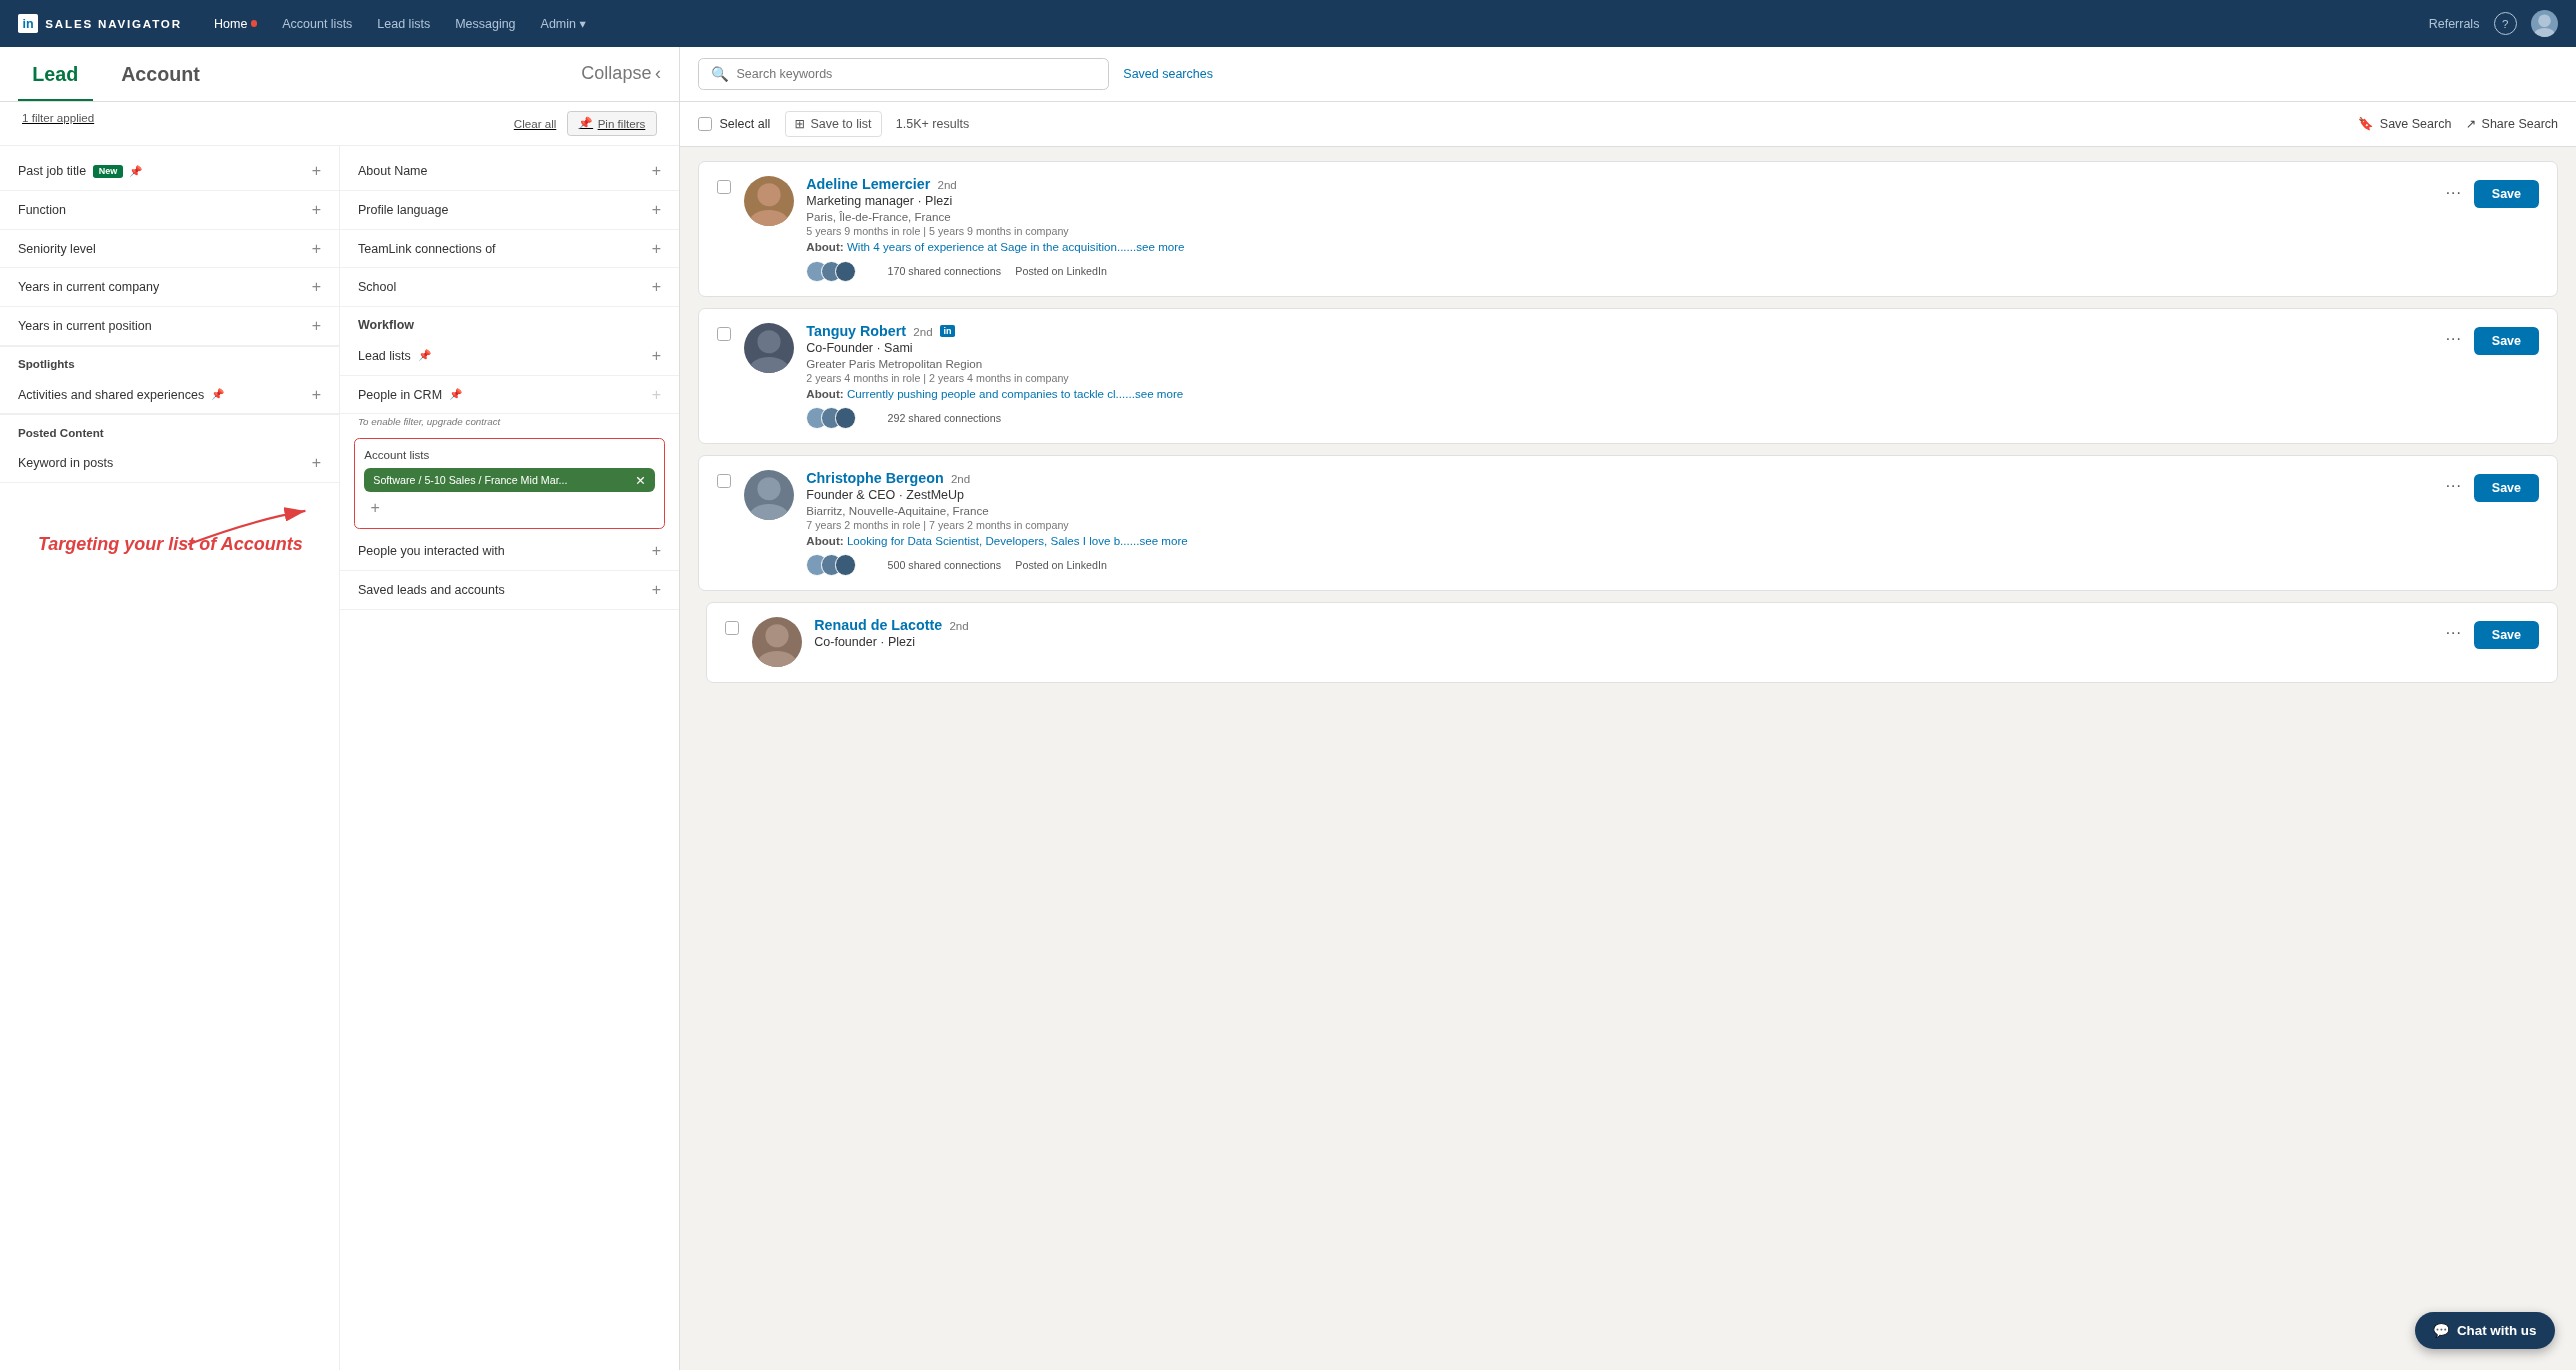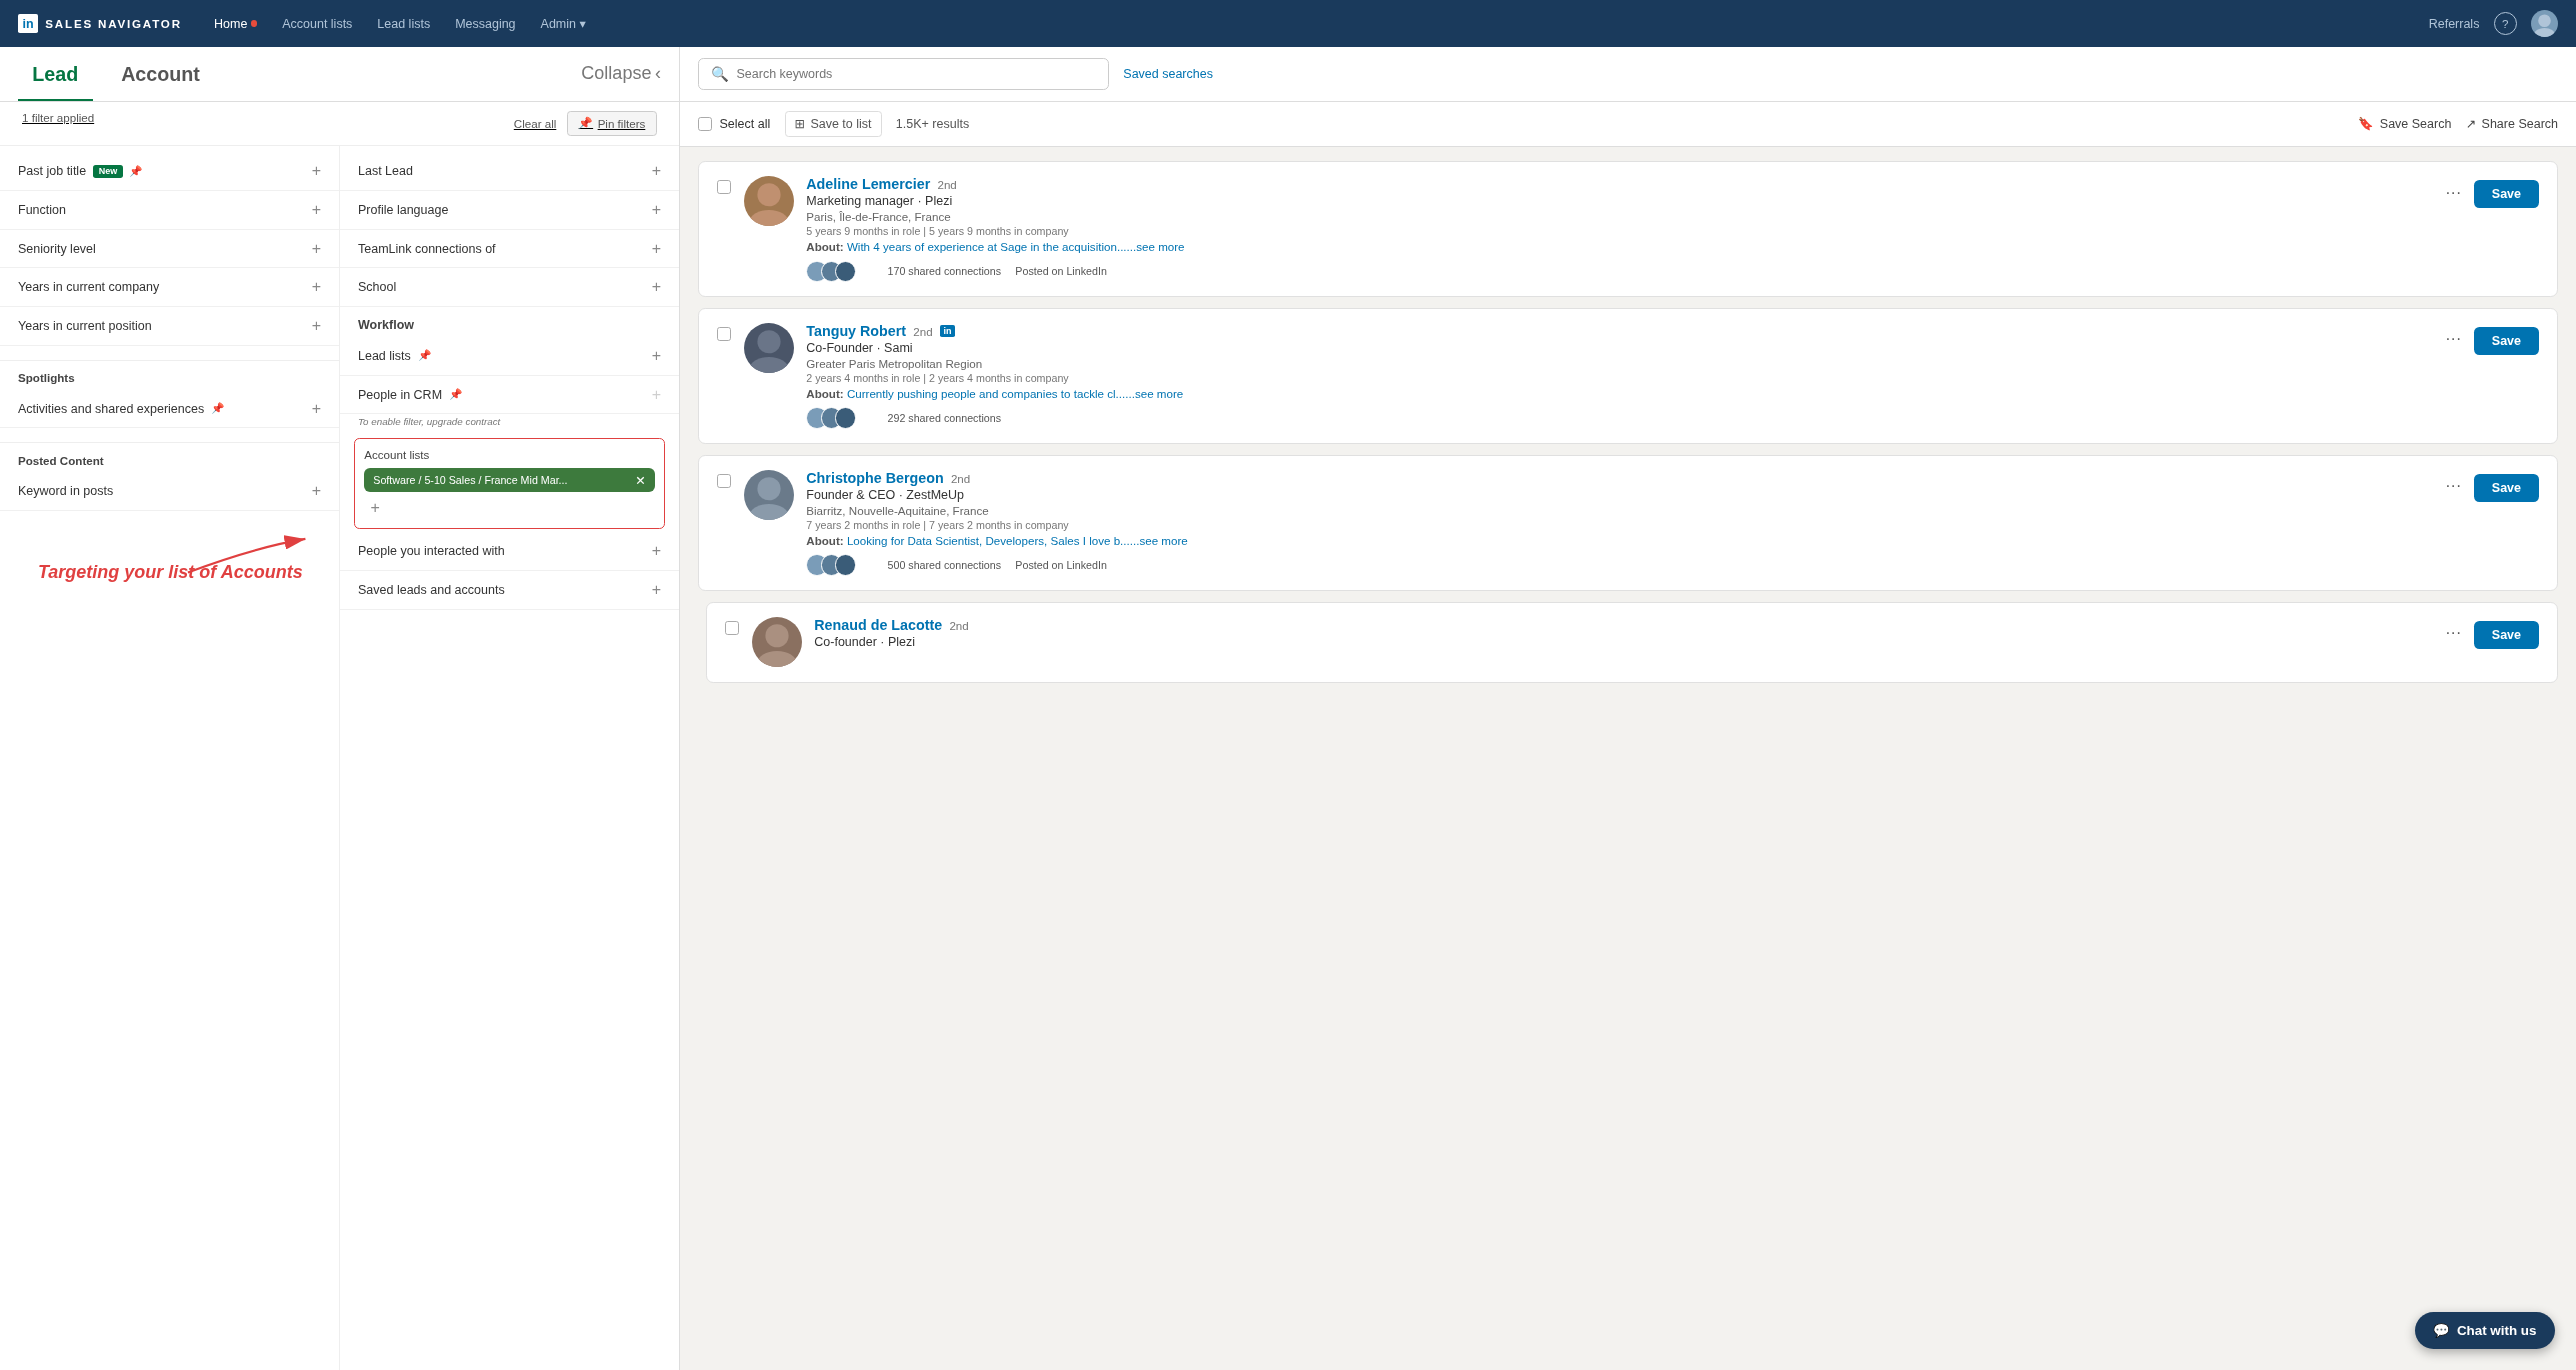--- a/index.html
+++ b/index.html
@@ -207,21 +207,20 @@
     .section-header {
       padding: 10.7px 18px 5.4px;
       font-size: 11.6px;
       font-weight: 700;
       color: #444;
     }
 
     
     .spotlights-section, .posted-content-section {
       border-top: 0.9px solid #eee;
-      margin-top: 14px;
     }
     .workflow-header {
       padding: 10.7px 18px 5.4px;
       font-size: 12.5px;
       font-weight: 700;
       color: #444;
     }
 
     
     .account-lists-box {
@@ -667,21 +666,21 @@
                 <polygon points="0 0, 10 3.5, 0 7" fill="#e04040"></polygon>
               </marker>
             </defs>
           </svg>
           <span class="annotation-text">Targeting your list of Accounts</span>
         </div>
       </div>
 
       <div class="filter-col col-right-panel">
         <div class="filter-item">
-          <span class="filter-item-label">Last Lead</span>
+          <span class="filter-item-label">About Name</span>
           <span class="plus-icon">+</span>
         </div>
         <div class="filter-item">
           <span class="filter-item-label">Profile language</span>
           <span class="plus-icon">+</span>
         </div>
         <div class="filter-item">
           <span class="filter-item-label">TeamLink connections of</span>
           <span class="plus-icon">+</span>
         </div>

